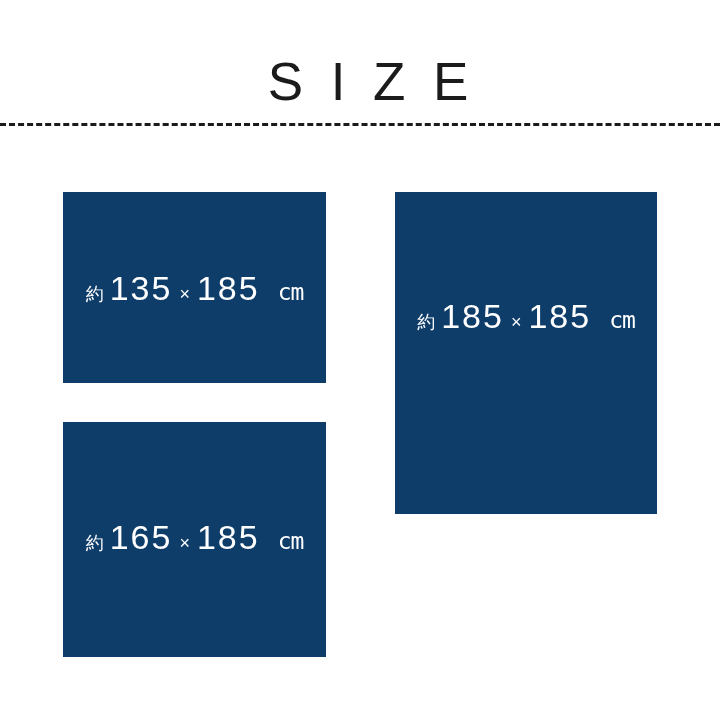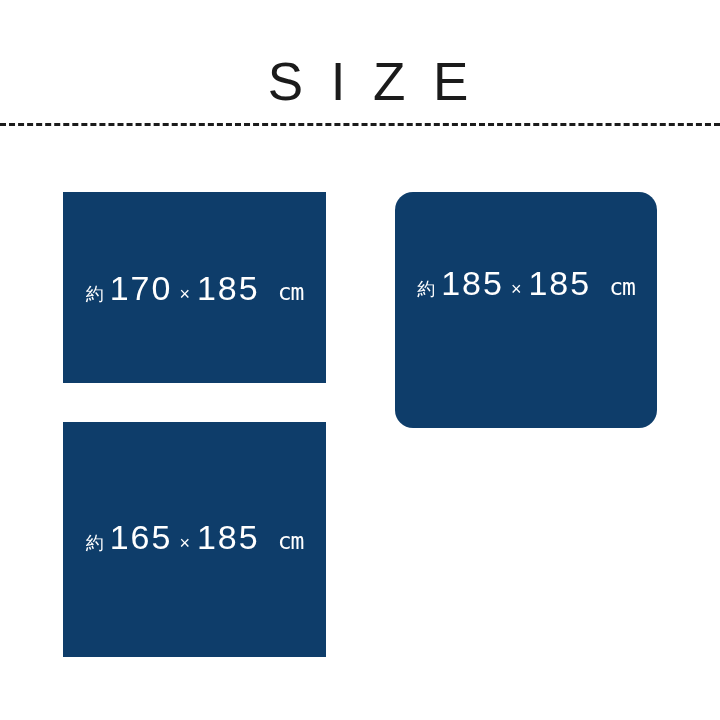--- a/index.html
+++ b/index.html
@@ -45,22 +45,21 @@
   .swatch-135 {
     left: 63px;
     top: 192px;
     width: 263px;
     height: 191px;
   }
   .swatch-185 {
     left: 395px;
     top: 192px;
     width: 262px;
-    height: 236px;
-    border-radius: 18px;
+    height: 322px;
   }
   .swatch-165 {
     left: 63px;
     top: 422px;
     width: 263px;
     height: 235px;
   }
   .size-label {
     position: absolute;
     left: 0;
@@ -98,21 +97,21 @@
 <body>
 
 <div class="page">
 
   <h1 class="title">SIZE</h1>
 
   <div class="divider"></div>
 
   <div class="swatch swatch-135">
     <div class="size-label">
-      <span class="prefix">約</span><span class="num">170</span><span class="times">×</span><span class="num">185</span><span class="unit">cm</span>
+      <span class="prefix">約</span><span class="num">135</span><span class="times">×</span><span class="num">185</span><span class="unit">cm</span>
     </div>
   </div>
 
   <div class="swatch swatch-185">
     <div class="size-label">
       <span class="prefix">約</span><span class="num">185</span><span class="times">×</span><span class="num">185</span><span class="unit">cm</span>
     </div>
   </div>
 
   <div class="swatch swatch-165">

